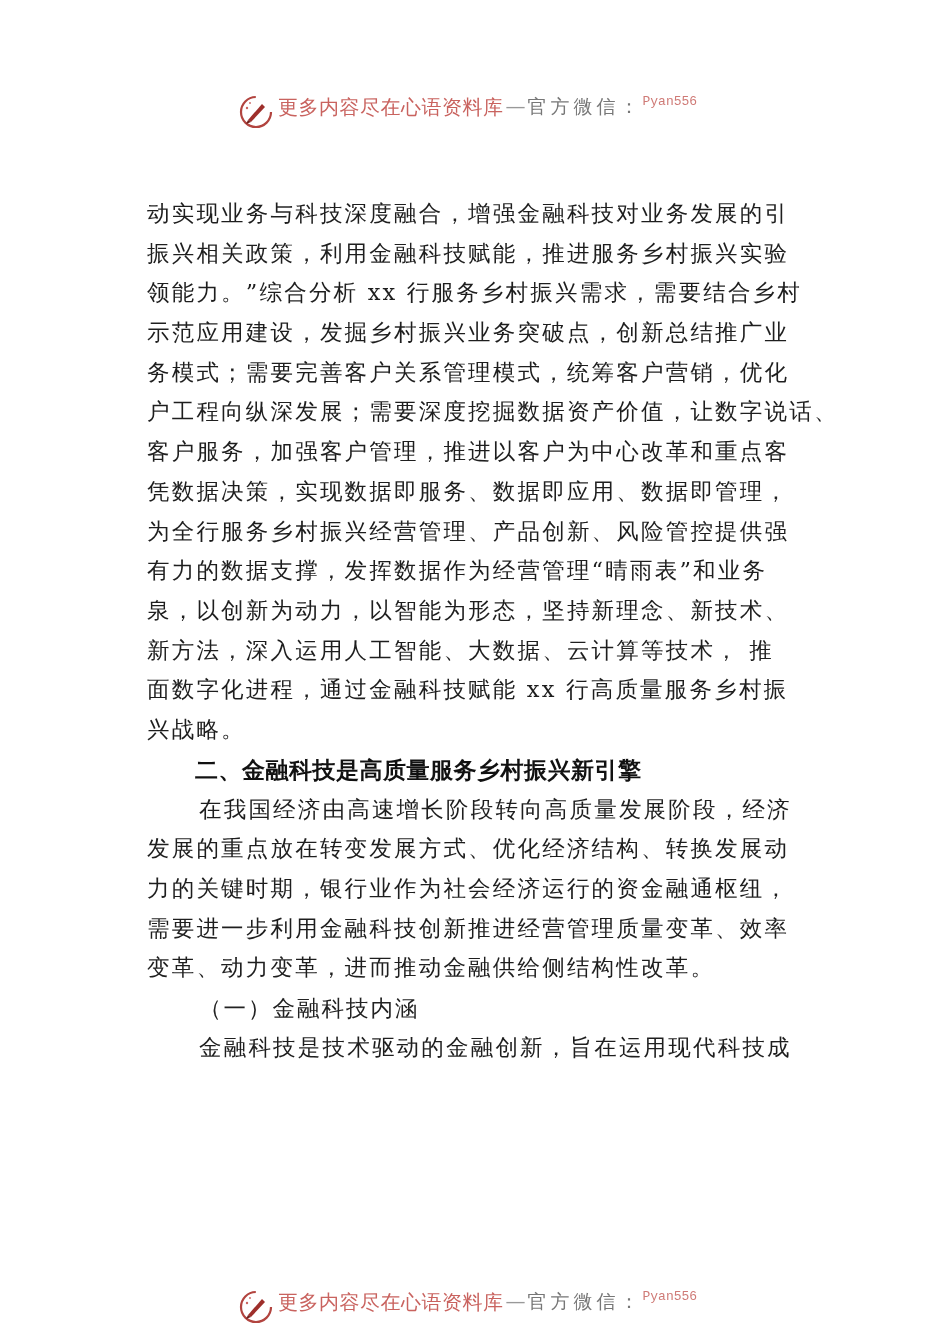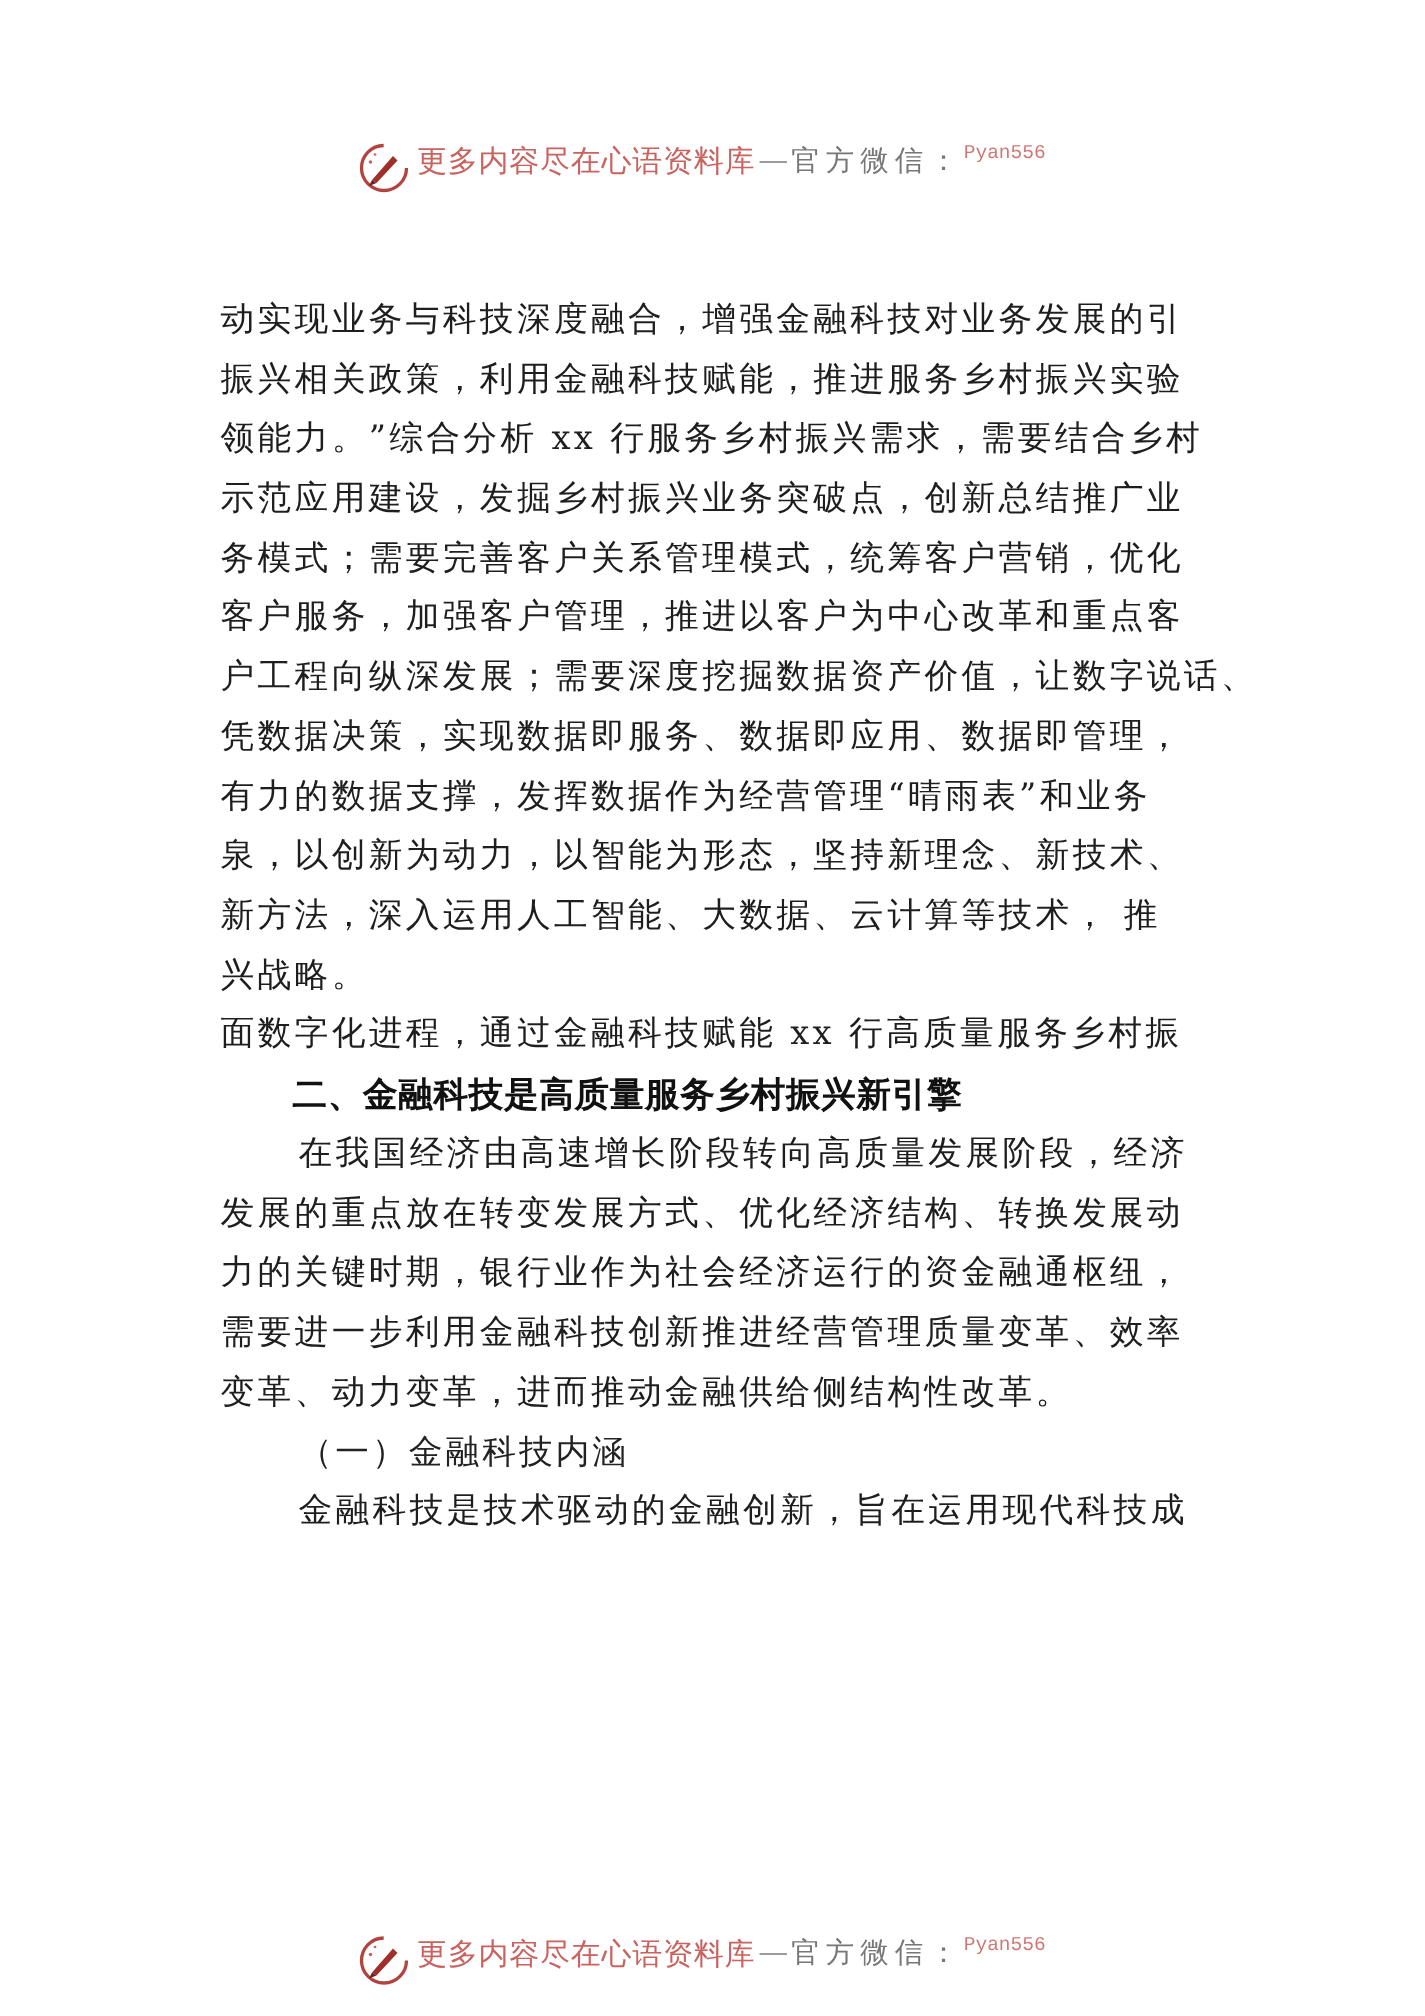--- a/index.html
+++ b/index.html
@@ -36,28 +36,29 @@
   <span class="banner-id">Pyan556</span>
 </div>
 
 <div class="page">
   <div>
     <div class="line">动实现业务与科技深度融合，增强金融科技对业务发展的引</div>
     <div class="line">振兴相关政策，利用金融科技赋能，推进服务乡村振兴实验</div>
     <div class="line">领能力。”综合分析 xx 行服务乡村振兴需求，需要结合乡村</div>
     <div class="line">示范应用建设，发掘乡村振兴业务突破点，创新总结推广业</div>
     <div class="line">务模式；需要完善客户关系管理模式，统筹客户营销，优化</div>
+    <div class="line">户工程向纵深发展；需要深度挖掘数据资产价值，让数字说话、</div>
     <div class="line">客户服务，加强客户管理，推进以客户为中心改革和重点客</div>
-    <div class="line">户工程向纵深发展；需要深度挖掘数据资产价值，让数字说话、</div>
     <div class="line">凭数据决策，实现数据即服务、数据即应用、数据即管理，</div>
+    <div class="line">为全行服务乡村振兴经营管理、产品创新、风险管控提供强</div>
     <div class="line">有力的数据支撑，发挥数据作为经营管理“晴雨表”和业务</div>
     <div class="line">泉，以创新为动力，以智能为形态，坚持新理念、新技术、</div>
     <div class="line">新方法，深入运用人工智能、大数据、云计算等技术， 推</div>
+    <div class="line">面数字化进程，通过金融科技赋能 xx 行高质量服务乡村振</div>
     <div class="line">兴战略。</div>
-    <div class="line">面数字化进程，通过金融科技赋能 xx 行高质量服务乡村振</div>
   </div>
 
   <div class="heading">二、金融科技是高质量服务乡村振兴新引擎</div>
 
   <div>
     <div class="line indent">在我国经济由高速增长阶段转向高质量发展阶段，经济</div>
     <div class="line">发展的重点放在转变发展方式、优化经济结构、转换发展动</div>
     <div class="line">力的关键时期，银行业作为社会经济运行的资金融通枢纽，</div>
     <div class="line">需要进一步利用金融科技创新推进经营管理质量变革、效率</div>
     <div class="line">变革、动力变革，进而推动金融供给侧结构性改革。</div>

